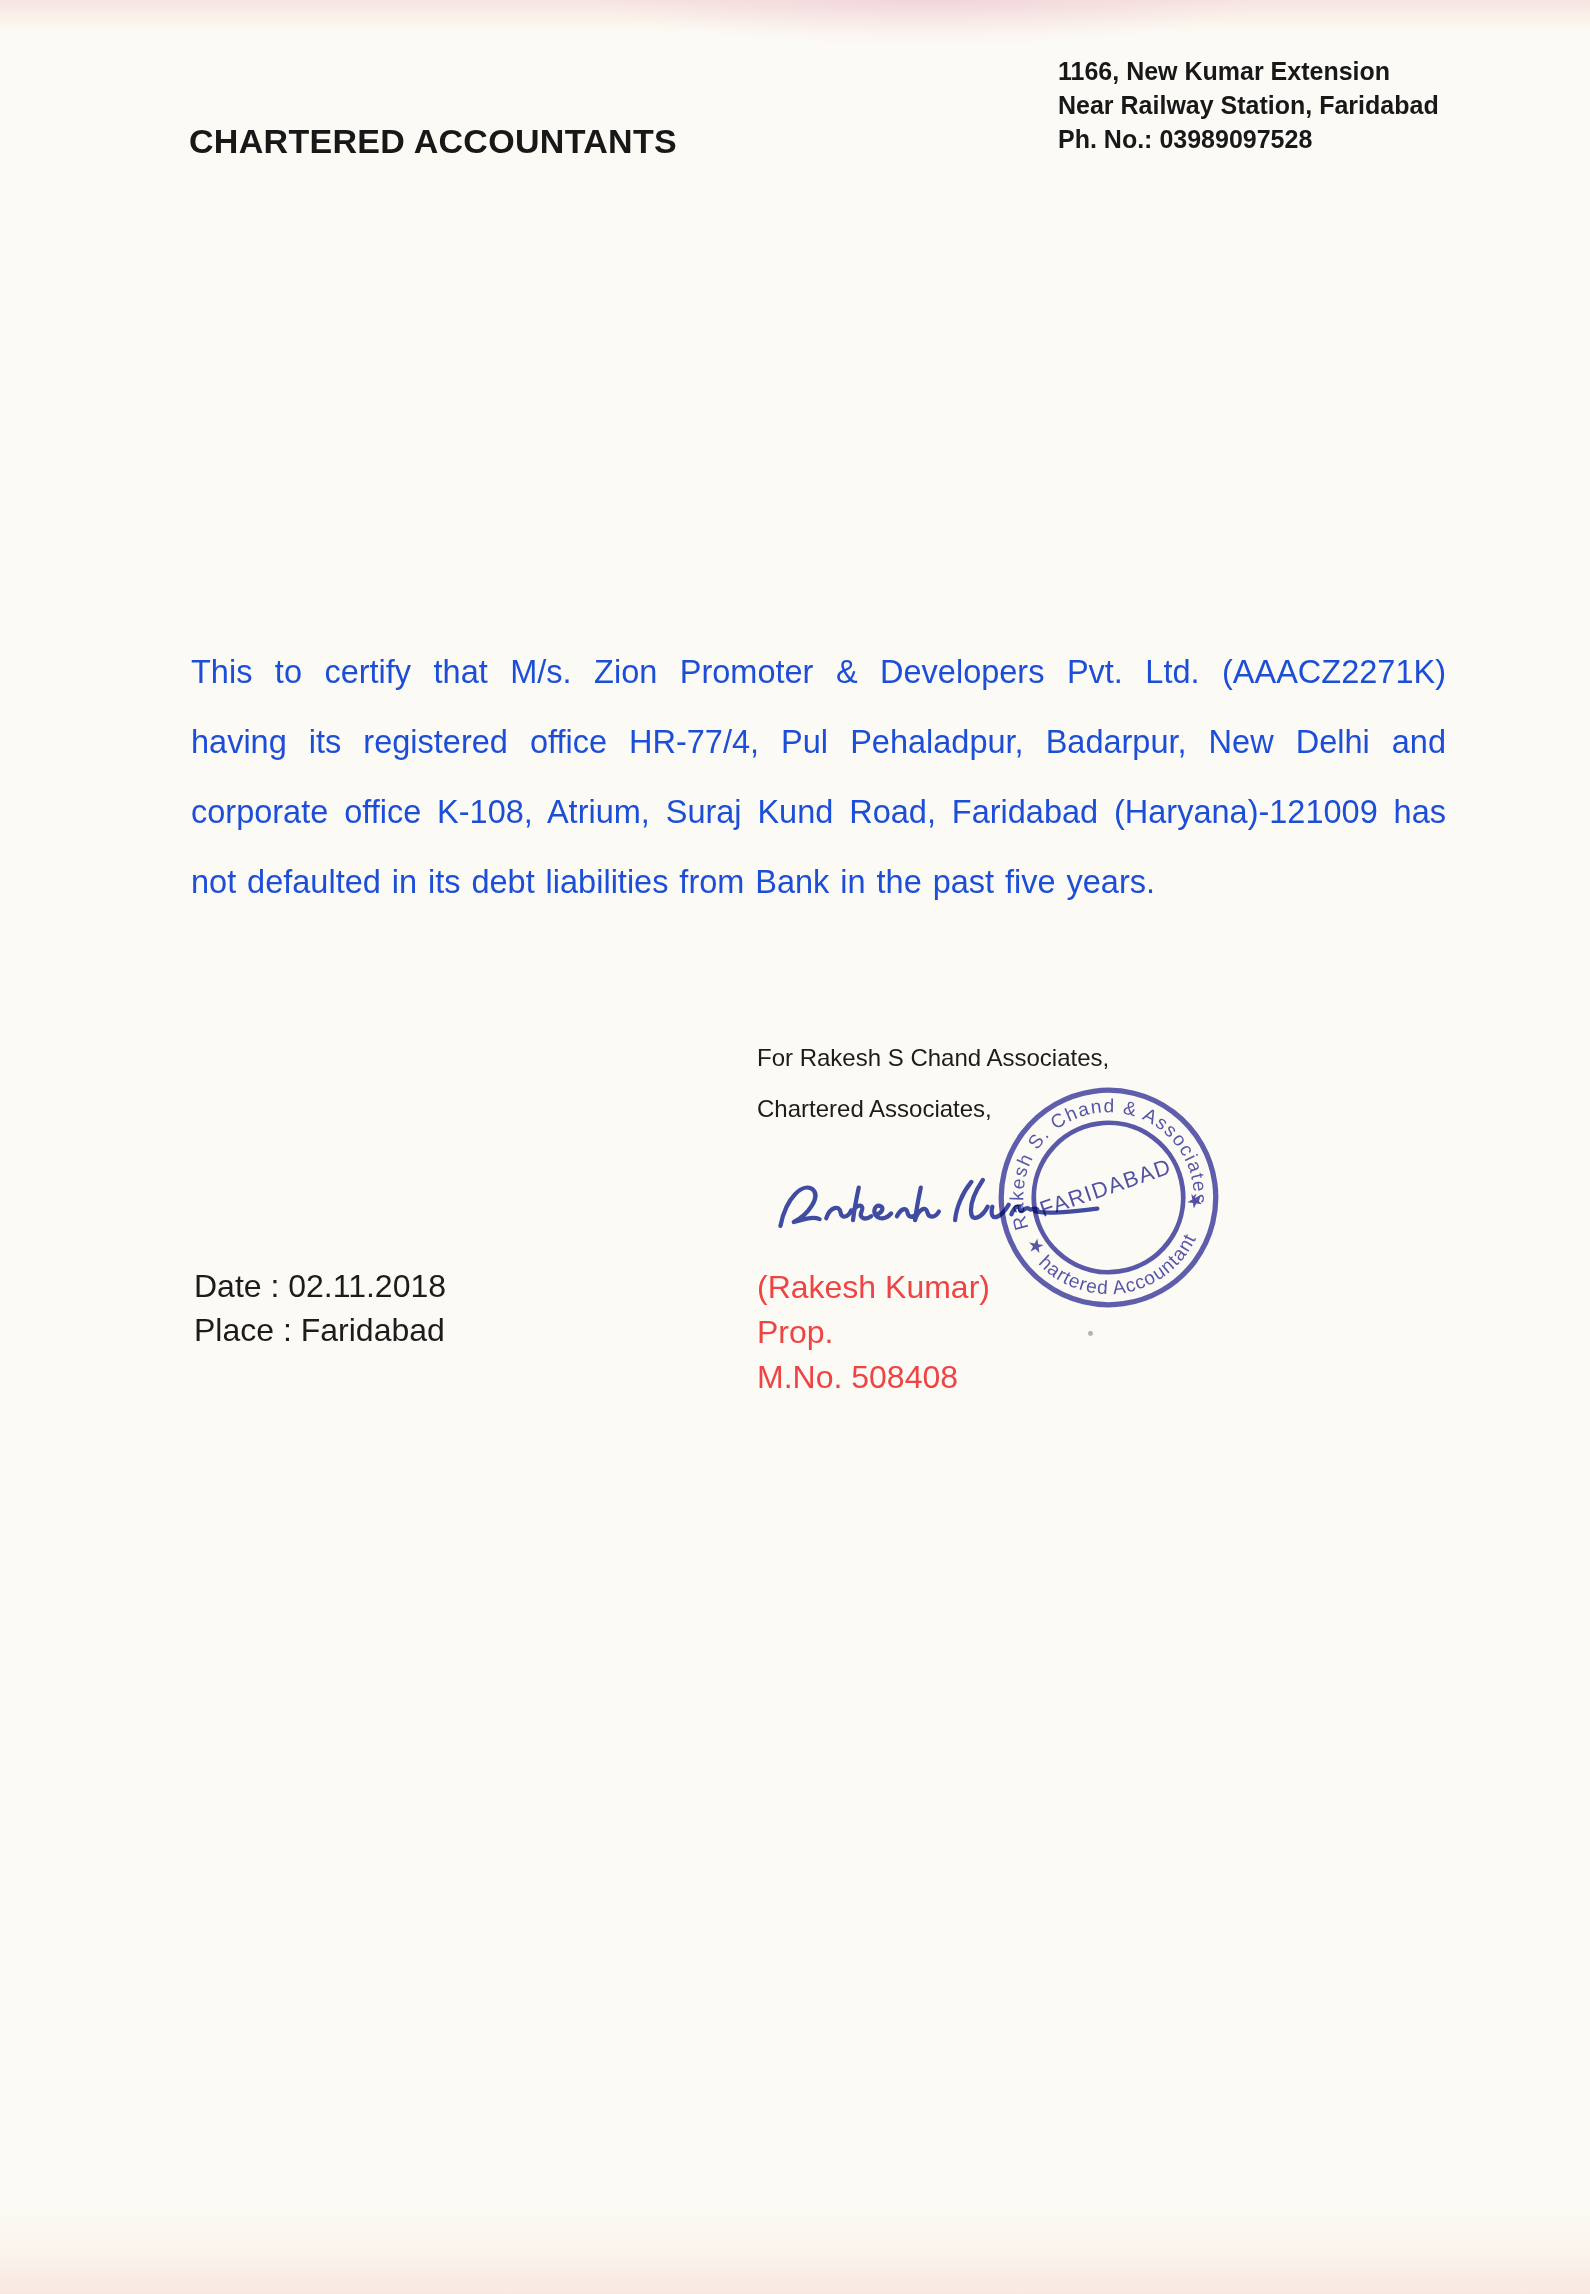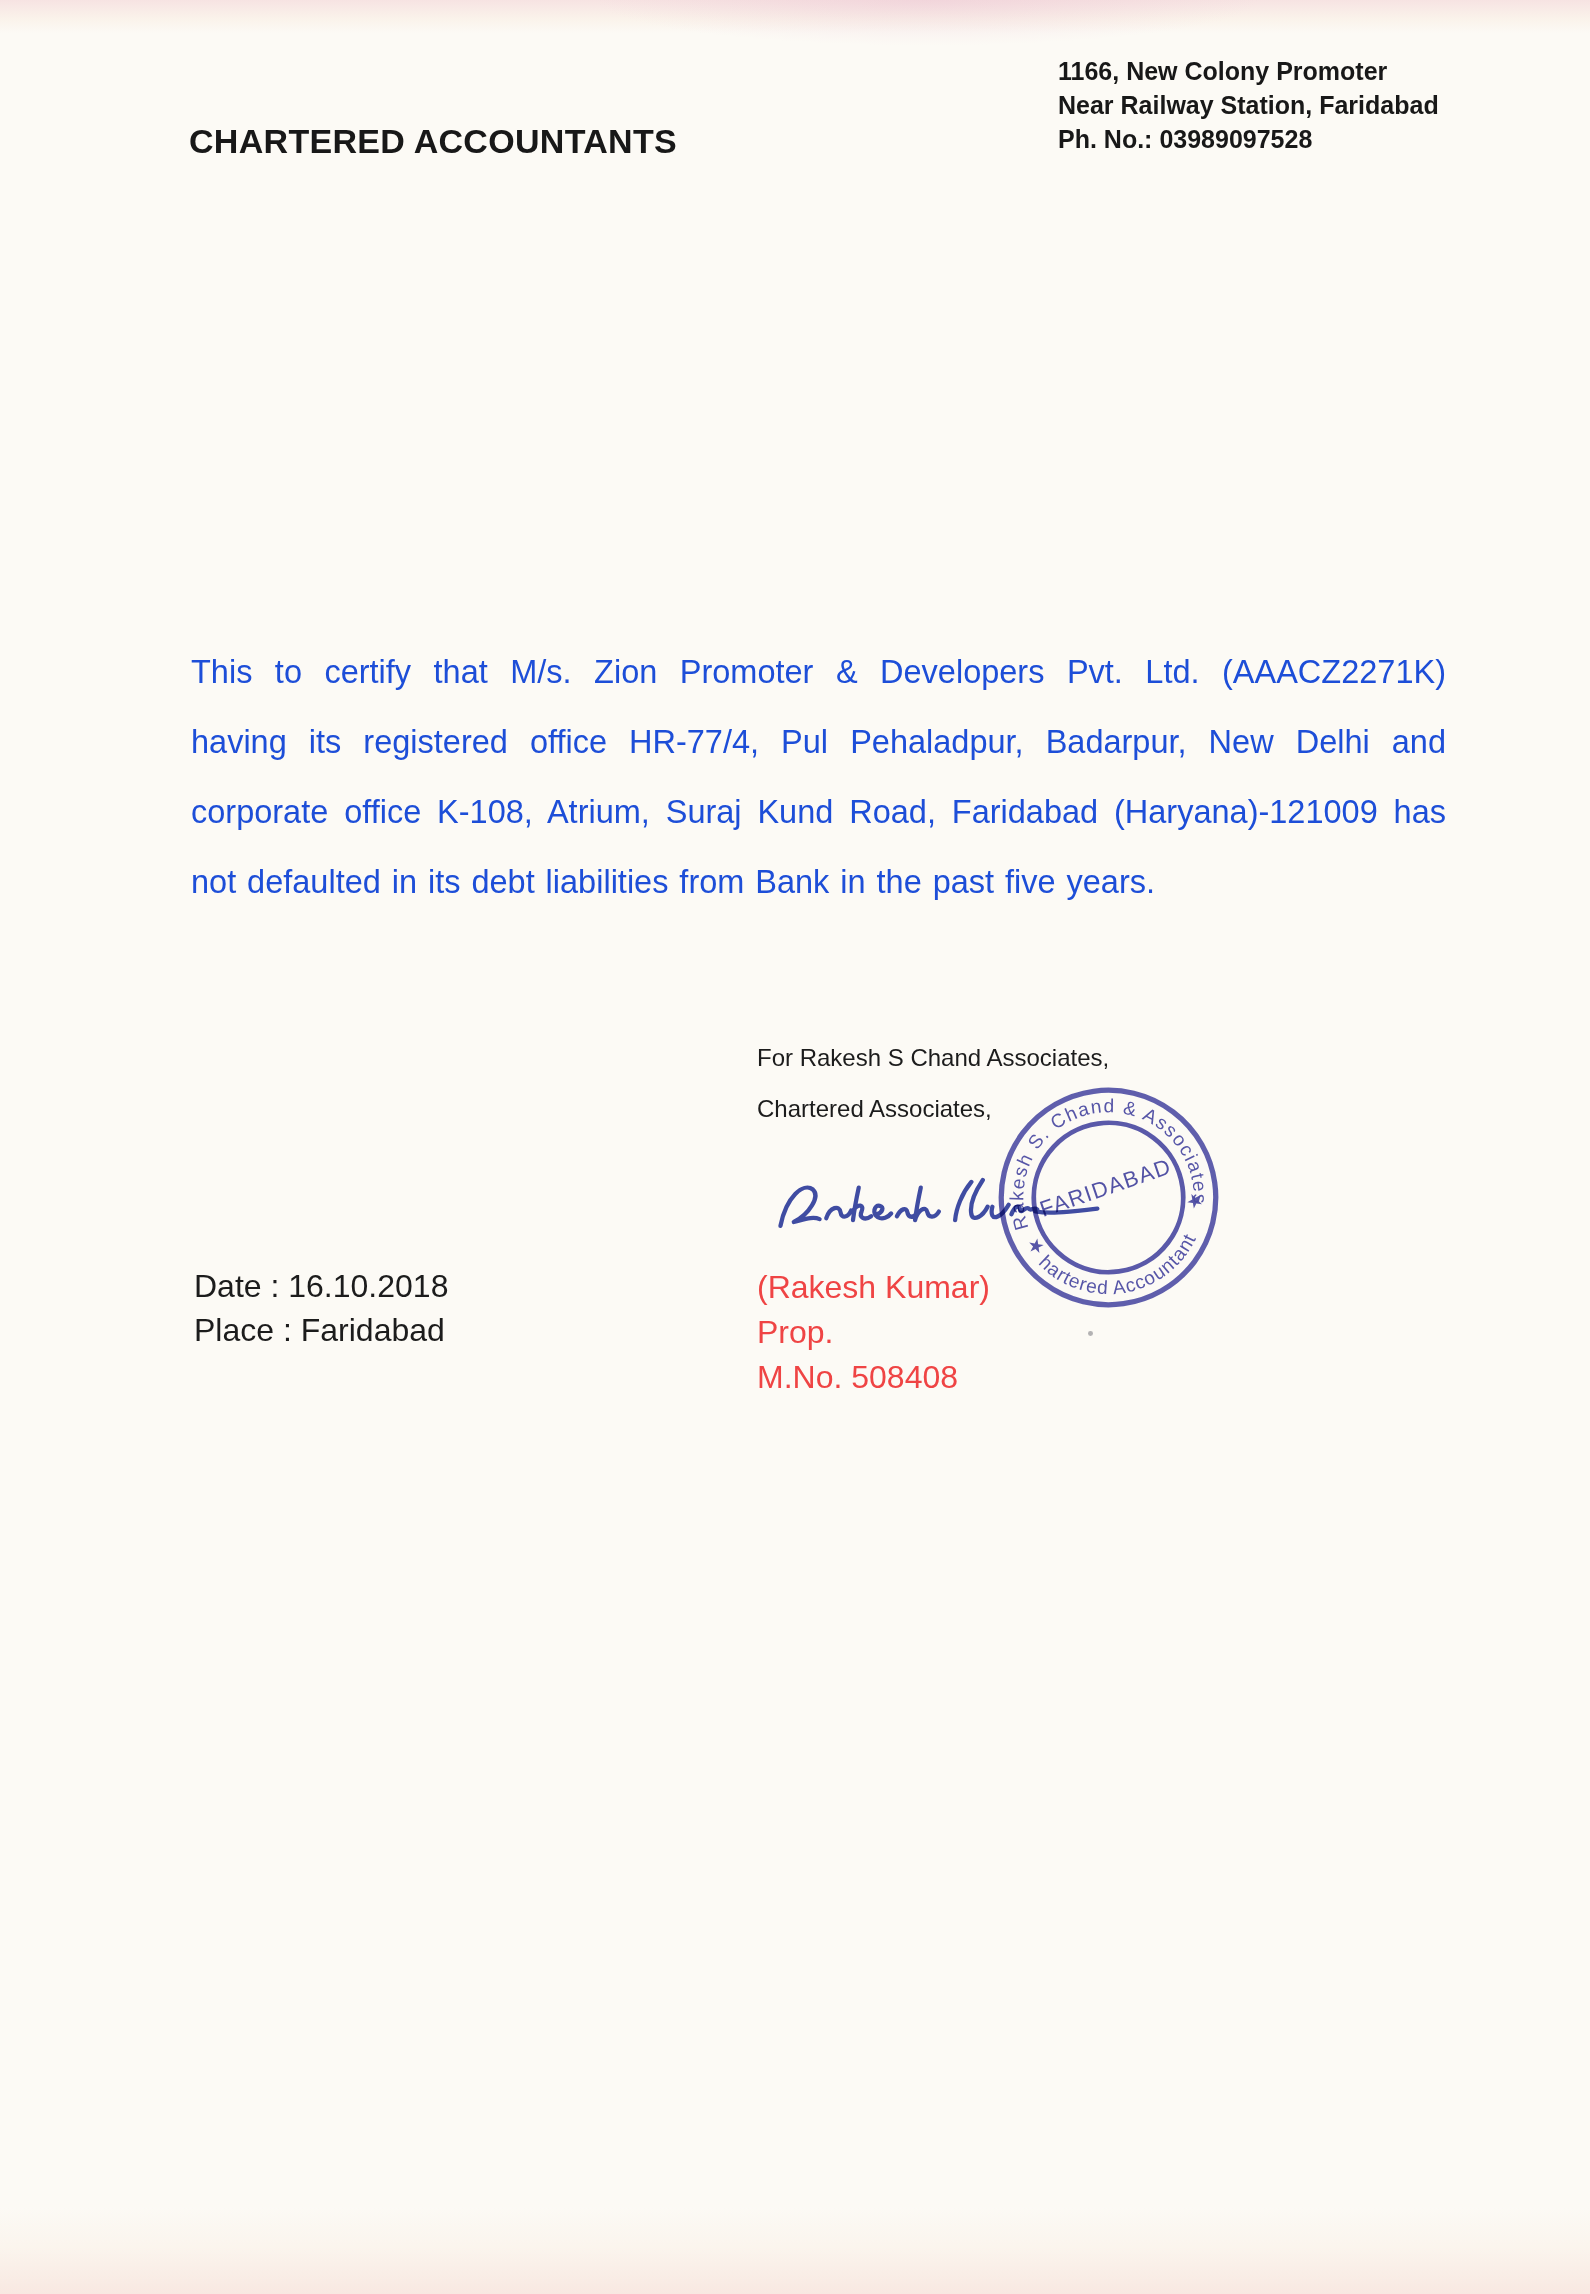--- a/index.html
+++ b/index.html
@@ -90,21 +90,21 @@
 <body>
 
 <div class="page">
 
   <div class="noise-top"></div>
   <div class="noise-top2"></div>
   <div class="noise-bottom"></div>
 
   <div class="firm-type">CHARTERED ACCOUNTANTS</div>
   <div class="addr">
-    <div>1166, New Colony Promoter</div>
+    <div>1166, New Kumar Extension</div>
     <div>Near Railway Station, Faridabad</div>
     <div>Ph. No.: 03989097528</div>
   </div>
 
 
   <div class="body-text">
     <div class="body-line">This to certify that M/s. Zion Promoter &amp; Developers Pvt. Ltd. (AAACZ2271K)</div>
     <div class="body-line">having its registered office HR-77/4, Pul Pehaladpur, Badarpur, New Delhi and</div>
     <div class="body-line">corporate office K-108, Atrium, Suraj Kund Road, Faridabad (Haryana)-121009 has</div>
     <div class="body-line last">not defaulted in its debt liabilities from Bank in the past five years.</div>
@@ -145,21 +145,21 @@
     </text>
     <text font-family="Liberation Sans, sans-serif" font-size="20" letter-spacing="1" fill="#3a3aa0" opacity="0.92">
       <textPath href="#arcBottom" startOffset="50%" text-anchor="middle">Chartered Accountants</textPath>
     </text>
     <text x="130" y="127" text-anchor="middle" transform="rotate(-11 130 127)" font-family="Liberation Sans, sans-serif" font-size="23" letter-spacing="1.5" font-weight="500" fill="#3a3aa0" opacity="0.95">FARIDABAD</text>
     <text x="46" y="176" text-anchor="middle" font-size="20" fill="#3a3aa0" opacity="0.92" transform="rotate(18 46 176)">★</text>
     <text x="221" y="152" text-anchor="middle" font-size="20" fill="#3a3aa0" opacity="0.92" transform="rotate(-20 221 152)">★</text>
   </svg>
 
   <div class="dateplace">
-    <div>Date : 16.10.2018</div>
+    <div>Date : 02.11.2018</div>
     <div>Place : Faridabad</div>
   </div>
 
   <div class="signer">
     <div>(Rakesh Kumar)</div>
     <div>Prop.</div>
     <div>M.No. 508408</div>
   </div>
 
   <div class="dot"></div>

